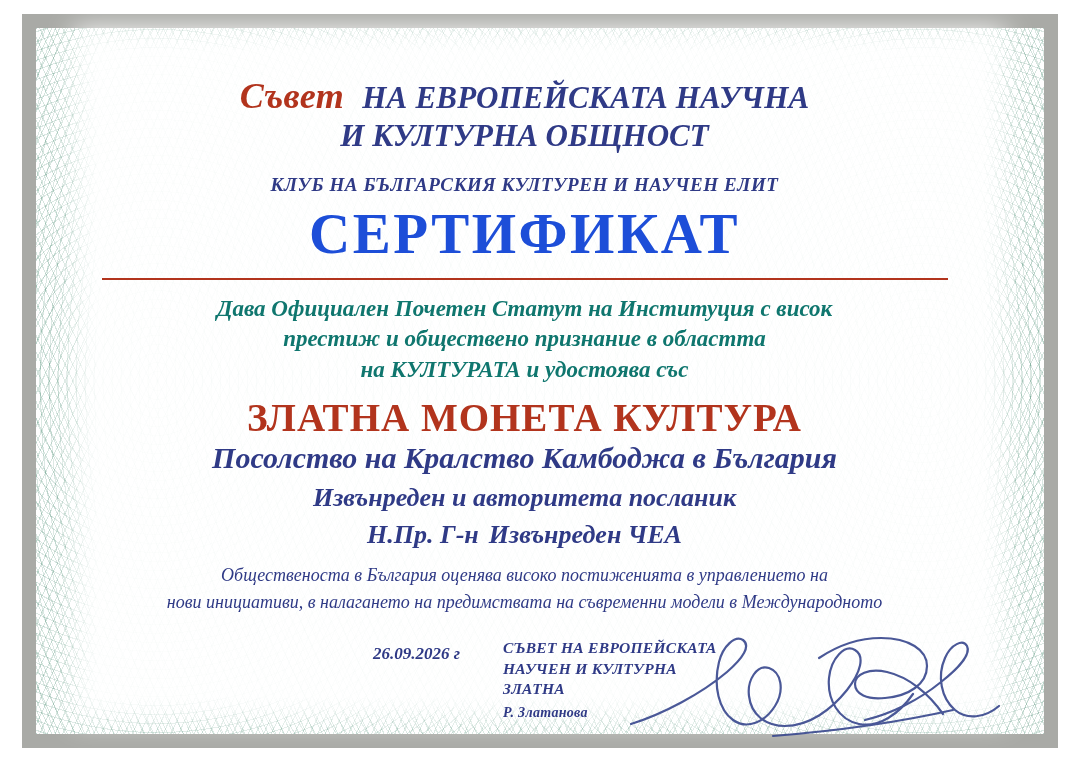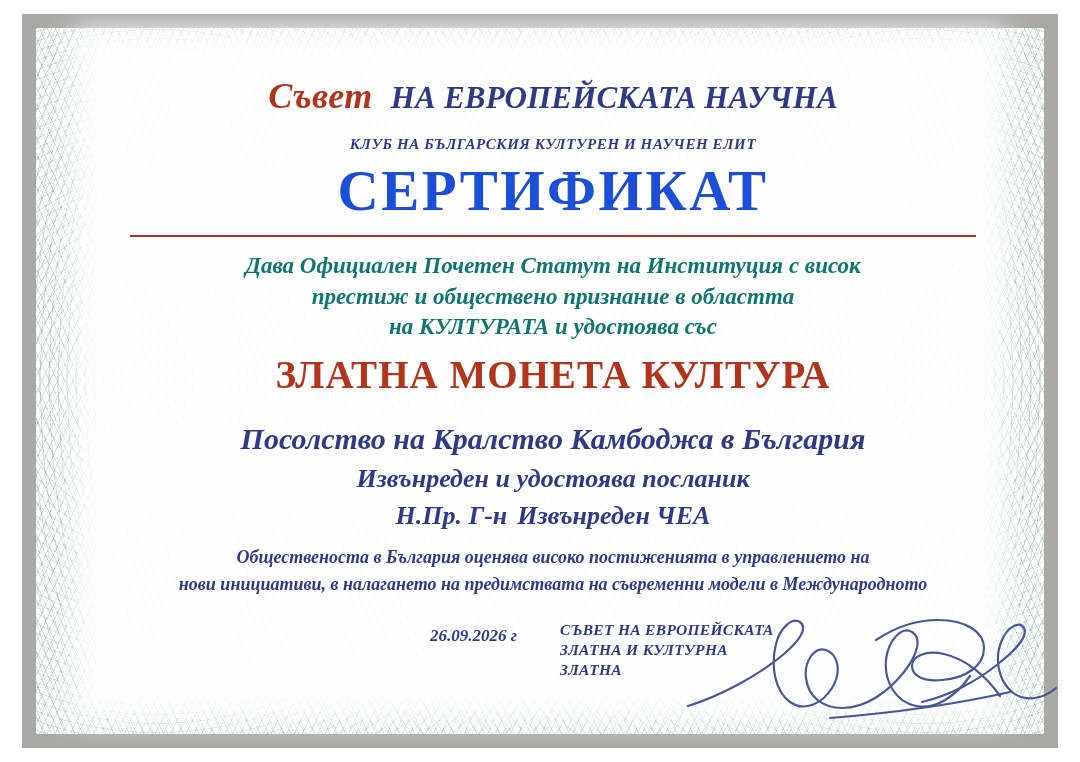--- a/index.html
+++ b/index.html
@@ -64,21 +64,21 @@
   }
 
   
   .content {
     position: absolute;
     left: 36px;
     top: 28px;
     width: 1008px;
     height: 590px;
     box-sizing: border-box;
-    padding: 30px 58px 18px 84px;
+    padding: 30px 58px 18px 27px;
     text-align: center;
   }
 
   .org-line1 {
     margin-top: 18px;
     font-size: 31px;
     font-weight: bold;
     font-style: italic;
     color: #2f3a86;
     letter-spacing: 0.2px;
@@ -95,21 +95,21 @@
     font-size: 31px;
     font-weight: bold;
     font-style: italic;
     color: #2f3a86;
     line-height: 1.15;
     margin-top: 2px;
   }
 
   .club-line {
     margin-top: 20px;
-    font-size: 15px;
+    font-size: 19px;
     font-weight: bold;
     font-style: italic;
     color: #2f3a86;
     letter-spacing: 0.6px;
   }
 
   .cert-title {
     margin-top: 8px;
     font-size: 57px;
     font-weight: bold;
@@ -138,21 +138,21 @@
   .coin-title {
     margin-top: 12px;
     font-size: 39px;
     font-weight: bold;
     color: #b2341d;
     letter-spacing: 1px;
     line-height: 1.1;
   }
 
   .recipient {
-    margin-top: 24px;
+    margin-top: 0;
     font-size: 30px;
     font-weight: bold;
     font-style: italic;
     color: #2f3a86;
     line-height: 1.2;
   }
   .recipient-role {
     margin-top: 6px;
     font-size: 26px;
     font-weight: bold;
@@ -166,21 +166,21 @@
     font-weight: bold;
     font-style: italic;
     color: #2f3a86;
     line-height: 1.2;
   }
   .recipient-name .honorific { margin-right: 10px; }
 
   .body-text {
     margin-top: 12px;
     font-size: 18px;
-    font-weight: bold;
+    font-weight: normal;
     font-style: italic;
     color: #2f3a86;
     line-height: 1.5;
   }
   .body-text .ln { display: block; }
 
   
   .sign-row {
     position: relative;
     margin-top: 18px;
@@ -234,56 +234,58 @@
   <div class="guilloche"></div>
 
   <div class="inner-field"></div>
 
   <div class="content">
 
     <div class="org-line1">
       <span class="org-word-council">Съвет</span><span>НА ЕВРОПЕЙСКАТА НАУЧНА</span>
     </div>
 
+    <div class="org-line2">И КУЛТУРНА ОБЩНОСТ</div>
 
     <div class="club-line">КЛУБ НА БЪЛГАРСКИЯ КУЛТУРЕН И НАУЧЕН ЕЛИТ</div>
 
     <div class="cert-title">СЕРТИФИКАТ</div>
 
     <div class="rule"></div>
 
     <div class="award-text">
       <span class="ln">Дава Официален Почетен Статут на Институция с висок</span>
       <span class="ln">престиж и обществено признание в областта</span>
       <span class="ln">на КУЛТУРАТА и удостоява със</span>
     </div>
 
     <div class="coin-title">ЗЛАТНА МОНЕТА КУЛТУРА</div>
 
     <div class="recipient">Посолство на Кралство Камбоджа в България</div>
 
-    <div class="recipient-role">Извънреден и удостоява посланик</div>
+    <div class="recipient-role">Извънреден и авторитета посланик</div>
 
     <div class="recipient-name">
       <span class="honorific">Н.Пр. Г-н</span><span>Извънреден ЧЕА</span>
     </div>
 
     <div class="body-text">
       <span class="ln">Общественоста в България оценява високо постиженията в управлението на</span>
       <span class="ln">нови инициативи, в налагането на предимствата на съвременни  модели в Международното</span>
     </div>
 
     <div class="sign-row">
 
       <div class="sign-date">26.09.2026 г</div>
 
       <div class="sign-org">
         <div>СЪВЕТ НА ЕВРОПЕЙСКАТА</div>
-        <div>ЗЛАТНА И КУЛТУРНА</div>
+        <div>НАУЧЕН И КУЛТУРНА</div>
         <div>ЗЛАТНА</div>
+        <div class="sign-person">Р. Златанова</div>
       </div>
 
       <svg class="signature-mark" viewBox="0 0 400 120">
         <g fill="none" stroke="#3b4a8f" stroke-width="2.2" stroke-linecap="round" stroke-linejoin="round" opacity="0.92">
           <path d="M8,96 C40,86 78,66 104,44 C120,30 128,18 120,12 C112,7 100,18 96,34 C90,58 96,82 110,92 C124,102 142,94 152,78 C162,62 158,44 146,40 C134,36 124,52 126,68 C128,86 142,98 162,98 C186,98 208,82 224,62 C238,44 242,28 232,22 C222,16 208,30 206,50 C204,72 216,92 236,96 C256,100 276,86 290,66"></path>
           <path d="M196,30 C214,18 236,10 258,10 C286,10 304,22 304,38 C304,56 286,68 262,70 C244,72 232,66 232,56 C232,46 246,40 264,44 C286,49 306,66 320,86"></path>
           <path d="M242,92 C268,86 296,72 318,54 C336,40 348,26 344,18 C340,11 328,16 322,30 C314,48 318,70 332,82 C344,92 362,90 376,78"></path>
           <path d="M150,108 C200,104 268,96 330,82"></path>
         </g>
       </svg>

